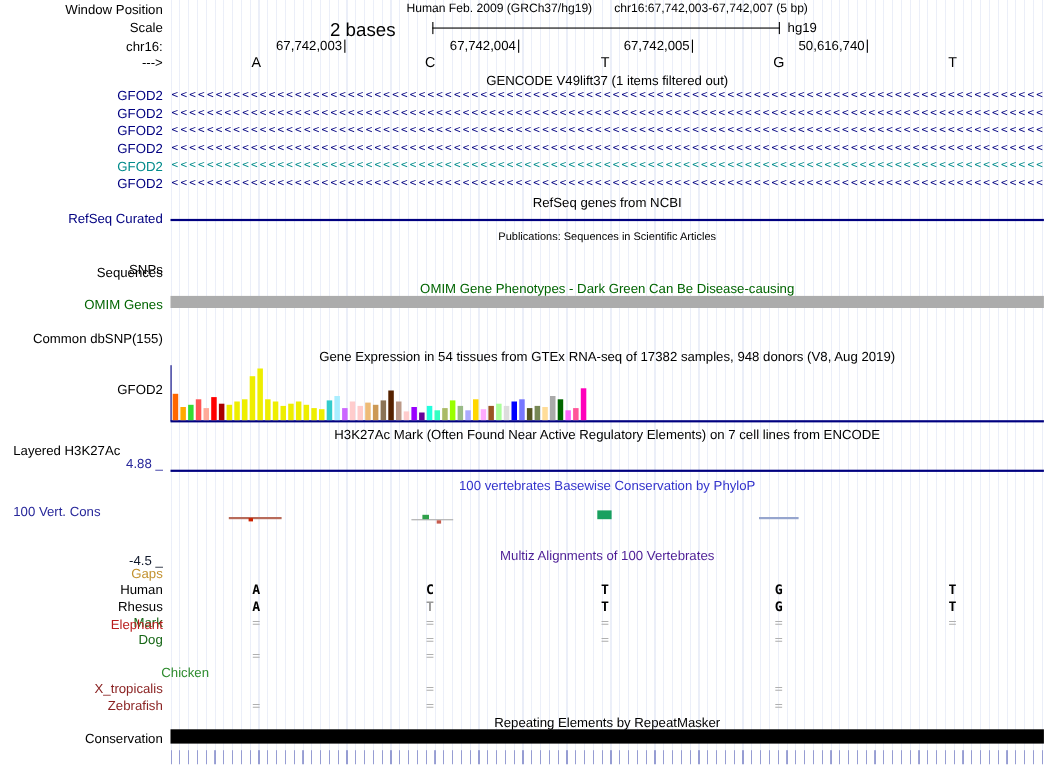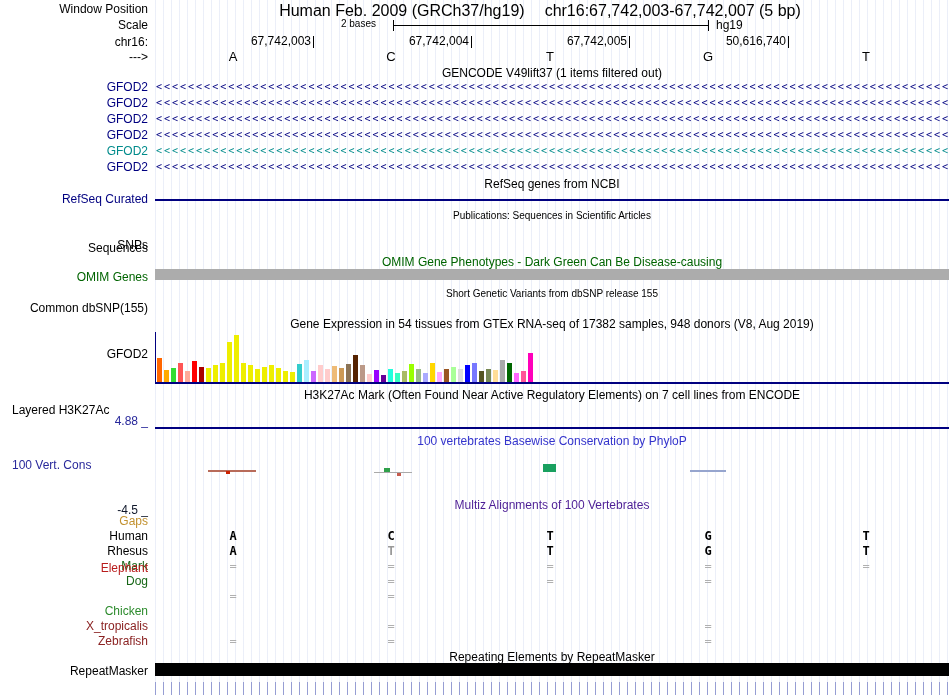--- a/index.html
+++ b/index.html
@@ -6,21 +6,21 @@
   body{margin:0;background:#fff}
   #page{position:relative;width:950px;height:695px;background:#fff;overflow:hidden;
         font-family:"Liberation Sans",sans-serif;color:#000}
   .abs{position:absolute}
   .tlabel{position:absolute;left:0;width:148px;text-align:right;font-size:12px;line-height:14px;white-space:nowrap;color:#000}
   .tlabel-left{position:absolute;left:12px;font-size:12px;line-height:14px;white-space:nowrap;color:#000}
   .theader{position:absolute;left:155px;width:794px;text-align:center;font-size:12px;line-height:14px;color:#000;white-space:nowrap}
   .small{font-size:10px}
   .hline{position:absolute;left:155px;width:794px}
   .vline{position:absolute;width:1px;background:#000080}
-  .posbar{position:absolute;top:2px;left:143px;width:794px;display:flex;justify-content:center;gap:20px;font-size:16px;white-space:nowrap}
+  .posbar{position:absolute;top:2px;left:155px;width:794px;display:flex;justify-content:center;gap:20px;font-size:11px;white-space:nowrap}
   .gtex-bar{position:absolute;width:5px}
   .multiz-cell{position:absolute;transform:translateX(-50%);font-family:"DejaVu Sans Mono",monospace;font-size:12px;line-height:14px}
   .base-letter{position:absolute;transform:translateX(-50%);font-size:13px;line-height:14px}
   .coord-num{position:absolute;width:82px;text-align:right;font-size:12px;line-height:13px}
   .coord-tick{position:absolute;width:1px;height:12px;background:#000}
   .arrow-row{position:absolute;left:156px;width:792px;height:14px;overflow:hidden;white-space:nowrap;
              font-family:"DejaVu Sans Mono",monospace;font-size:10px;letter-spacing:2px;line-height:13px}
   .stripes{position:absolute;left:155px;top:0;width:795px;height:695px;
            background:repeating-linear-gradient(90deg, rgba(198,208,236,0.35) 0 1px, transparent 1px 8px)}
   .bottom-stripes{position:absolute;left:155px;top:682px;width:794px;height:13px;
@@ -32,21 +32,21 @@
 <div id="page">
   <div class="stripes"></div>
 
   <div class="tlabel" style="top:2px">Window Position</div>
   <div class="posbar">
     <span>Human Feb. 2009 (GRCh37/hg19)</span>
     <span>chr16:67,742,003-67,742,007 (5 bp)</span>
   </div>
 
   <div class="tlabel" style="top:18px">Scale</div>
-  <div class="abs" style="top:18px;left:288px;width:88px;text-align:right;font-size:10px">2 bases</div>
+  <div class="abs" style="top:18px;left:300px;width:88px;font-size:17px">2 bases</div>
   <div class="abs" style="top:25px;left:393px;width:316px;height:1px;background:#000"></div>
   <div class="abs" style="top:20px;left:393px;width:1px;height:11px;background:#000"></div>
   <div class="abs" style="top:20px;left:708px;width:1px;height:11px;background:#000"></div>
   <div class="abs" style="top:18px;left:716px;font-size:12px">hg19</div>
 
   <div class="tlabel" style="top:35px">chr16:</div>
 
   <div class="tlabel" style="top:50px">---&gt;</div>
 
   <div class="theader" style="top:66px">GENCODE V49lift37 (1 items filtered out)</div>
@@ -56,41 +56,40 @@
   <div class="hline" style="top:199px;height:2px;background:#000080"></div>
 
   <div class="theader small" style="top:209px">Publications: Sequences in Scientific Articles</div>
   <div class="tlabel" style="top:241px">Sequences</div>
   <div class="tlabel" style="top:238px">SNPs</div>
 
   <div class="theader" style="top:255px;color:#006400">OMIM Gene Phenotypes - Dark Green Can Be Disease-causing</div>
   <div class="tlabel" style="top:270px;color:#006400">OMIM Genes</div>
   <div class="hline" style="top:269px;height:11px;background:#ACACAC"></div>
 
-  <div class="theader small" style="top:287px">Short Genetic Variants from dbSNP release 155</div>
   <div class="tlabel" style="top:301px">Common dbSNP(155)</div>
 
   <div class="theader" style="top:317px">Gene Expression in 54 tissues from GTEx RNA-seq of 17382 samples, 948 donors (V8, Aug 2019)</div>
   <div class="tlabel" style="top:347px">GFOD2</div>
   <div class="vline" style="top:332px;left:155px;height:51px"></div>
   <div class="hline" style="top:382px;height:2px;background:#000080"></div>
 
   <div class="theader" style="top:388px">H3K27Ac Mark (Often Found Near Active Regulatory Elements) on 7 cell lines from ENCODE</div>
   <div class="tlabel-left" style="top:403px">Layered H3K27Ac</div>
   <div class="hline" style="top:427px;height:2px;background:#000080"></div>
 
   <div class="theader" style="top:434px;color:#3333CC">100 vertebrates Basewise Conservation by PhyloP</div>
   <div class="tlabel" style="top:414px;color:#28289B">4.88 _</div>
   <div class="tlabel-left" style="top:458px;color:#28289B">100 Vert. Cons</div>
   <div class="tlabel" style="top:503px;color:#0f172a">-4.5 _</div>
 
   <div class="theader" style="top:498px;color:#4c1d95">Multiz Alignments of 100 Vertebrates</div>
 
   <div class="theader" style="top:650px">Repeating Elements by RepeatMasker</div>
-  <div class="tlabel" style="top:664px">RepeatMasker</div>
+  <div class="tlabel" style="top:664px">Conservation</div>
   <div class="hline" style="top:663px;height:13px;background:#000"></div>
 
   <div class="bottom-stripes"></div>
 <div class="coord-num" style="left: 229px; top: 35px;">67,742,003</div>
     <div class="coord-tick" style="left: 313px; top: 36px;"></div>
     <div class="coord-num" style="left: 387px; top: 35px;">67,742,004</div>
     <div class="coord-tick" style="left: 471px; top: 36px;"></div>
     <div class="coord-num" style="left: 545px; top: 35px;">67,742,005</div>
     <div class="coord-tick" style="left: 629px; top: 36px;"></div>
     <div class="coord-num" style="left: 704px; top: 35px;">50,616,740</div>
@@ -192,21 +191,21 @@
     <div class="multiz-cell" style="left: 550px; top: 559px; color: rgb(176, 176, 176);">=</div>
     <div class="multiz-cell" style="left: 708px; top: 559px; color: rgb(176, 176, 176);">=</div>
     <div class="multiz-cell" style="left: 866px; top: 559px; color: rgb(176, 176, 176);">=</div>
     <div class="tlabel" style="top: 574px; color: rgb(22, 102, 22);">Dog</div>
     <div class="multiz-cell" style="left: 391px; top: 574px; color: rgb(176, 176, 176);">=</div>
     <div class="multiz-cell" style="left: 550px; top: 574px; color: rgb(176, 176, 176);">=</div>
     <div class="multiz-cell" style="left: 708px; top: 574px; color: rgb(176, 176, 176);">=</div>
     <div class="tlabel" style="top: 561px; color: #b91c1c;">Elephant</div>
     <div class="multiz-cell" style="left: 233px; top: 589px; color: rgb(176, 176, 176);">=</div>
     <div class="multiz-cell" style="left: 391px; top: 589px; color: rgb(176, 176, 176);">=</div>
-    <div class="tlabel" style="top: 604px; color: rgb(45, 139, 45);">Chicken</div>
+    <div class="tlabel" style="top: 604px; color: rgb(45, 139, 45); margin-left: 42px;">Chicken</div>
     <div class="tlabel" style="top: 619px; color: rgb(139, 35, 35);">X_tropicalis</div>
     <div class="multiz-cell" style="left: 391px; top: 619px; color: rgb(176, 176, 176);">=</div>
     <div class="multiz-cell" style="left: 708px; top: 619px; color: rgb(176, 176, 176);">=</div>
     <div class="tlabel" style="top: 634px; color: rgb(139, 35, 35);">Zebrafish</div>
     <div class="multiz-cell" style="left: 233px; top: 634px; color: rgb(176, 176, 176);">=</div>
     <div class="multiz-cell" style="left: 391px; top: 634px; color: rgb(176, 176, 176);">=</div>
     <div class="multiz-cell" style="left: 708px; top: 634px; color: rgb(176, 176, 176);">=</div>
   </div>
 
 </body></html>

